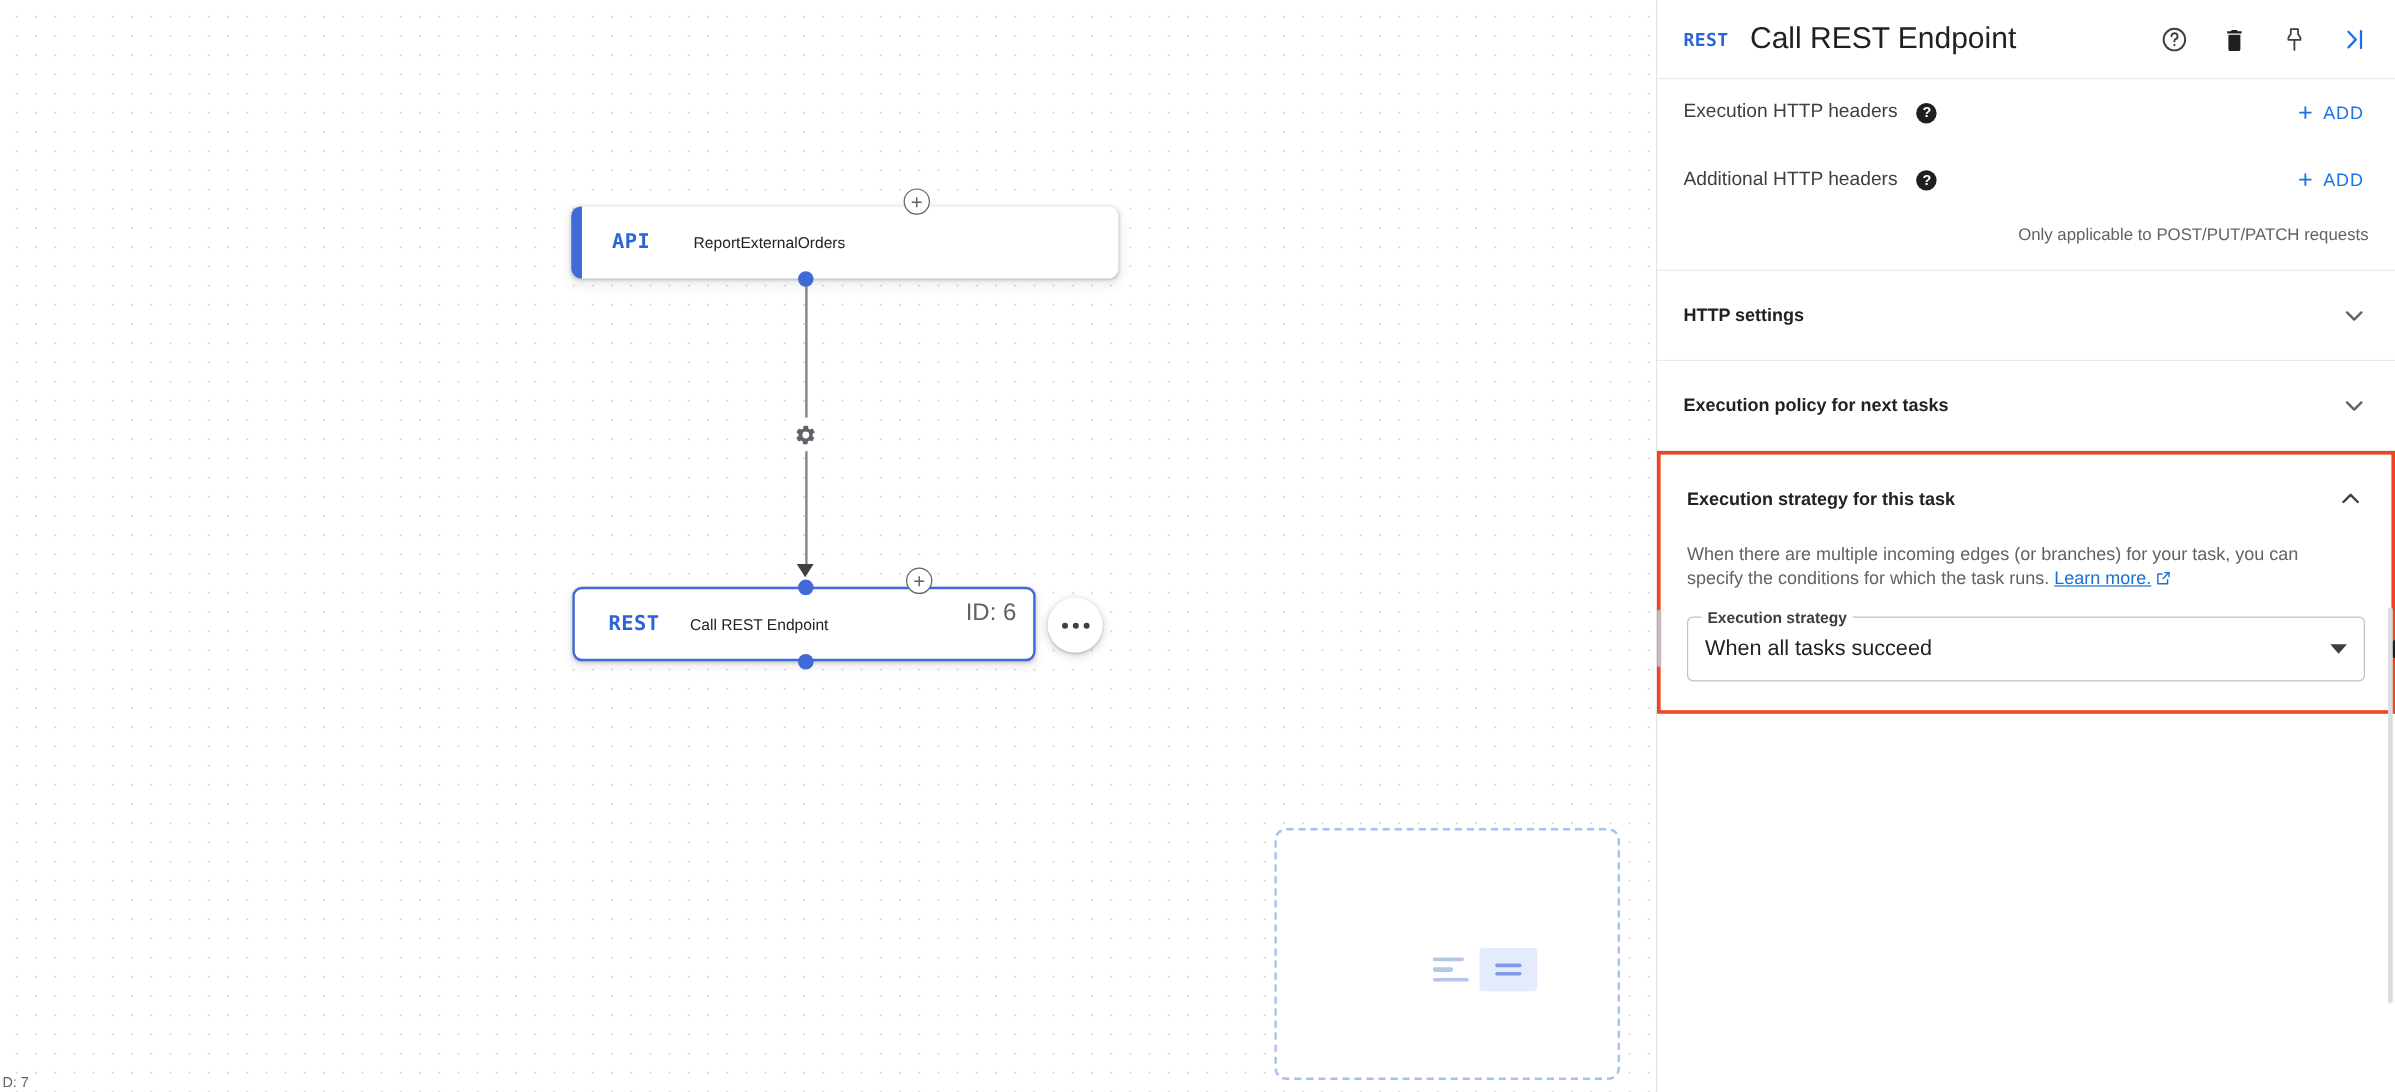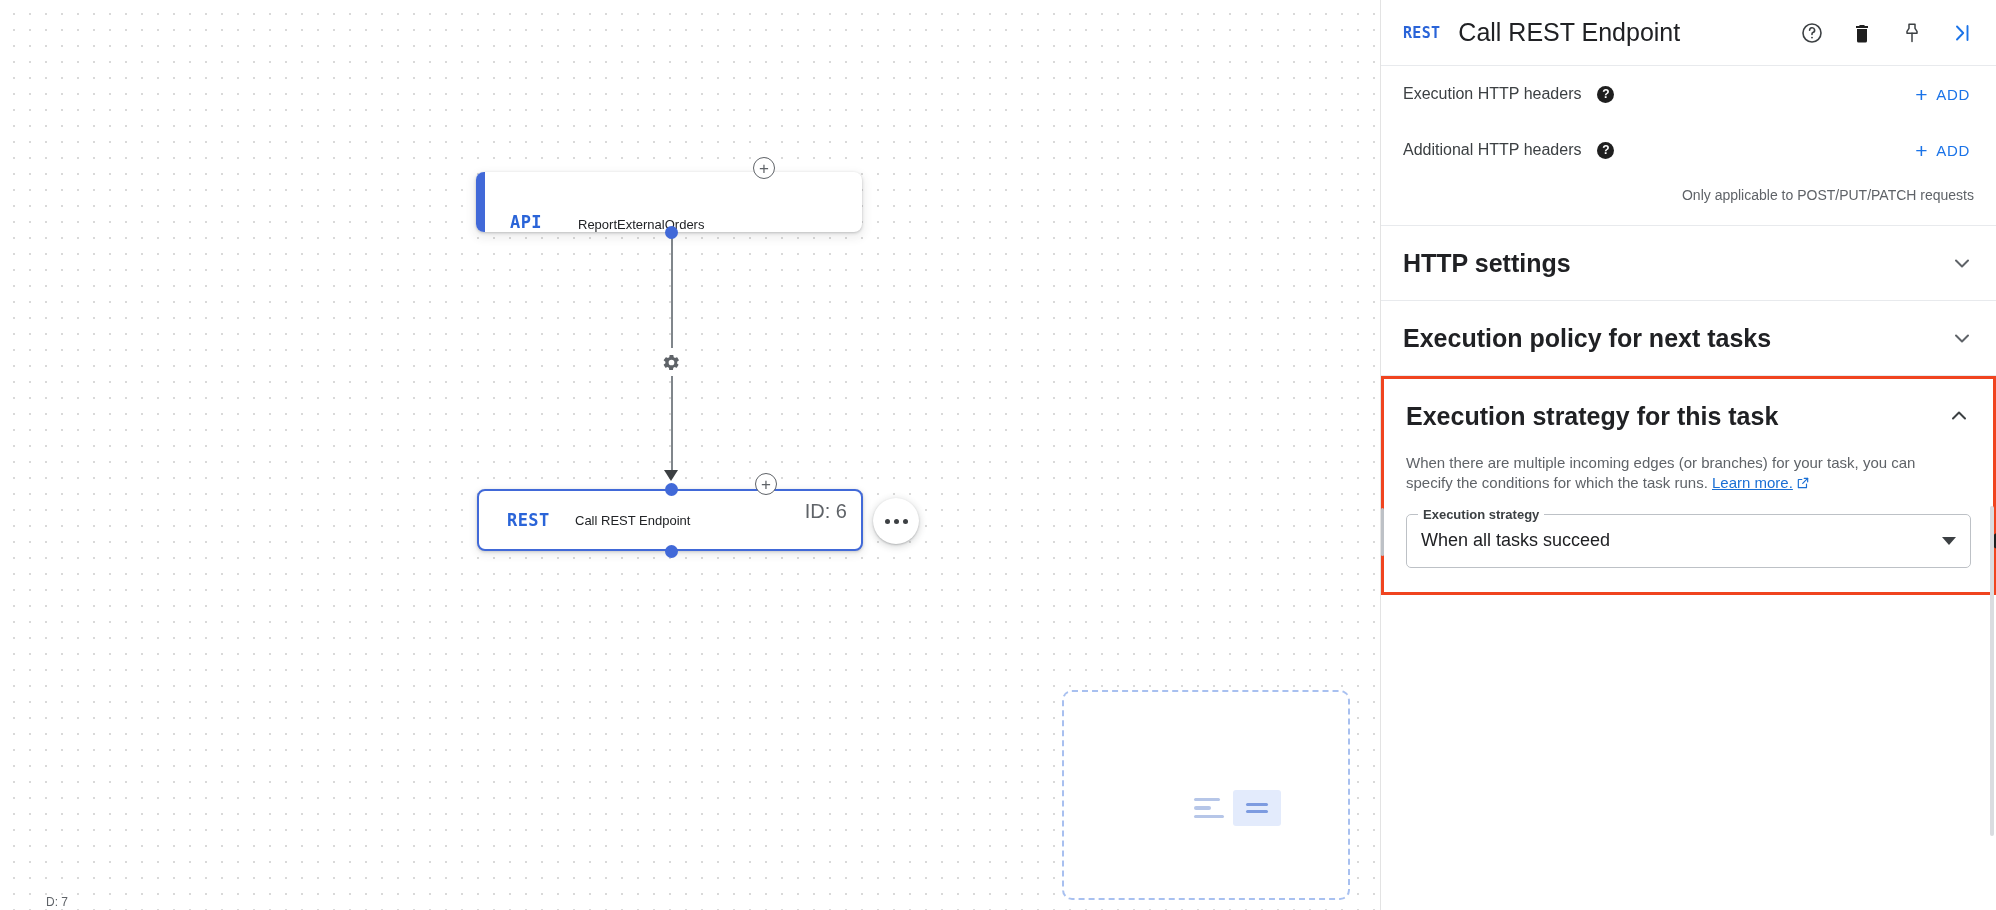--- a/index.html
+++ b/index.html
@@ -27,23 +27,22 @@
 
   .node {
     position: absolute;
     background: #ffffff;
     border-radius: 8px;
     display: flex;
     align-items: center;
   }
   .node-api {
     left: 476px; top: 172px;
-    width: 386px; height: 60px;
+    width: 456px; height: 60px;
     box-shadow: 0 1px 3px rgba(60,64,67,.30), 0 4px 8px 3px rgba(60,64,67,.08);
-    align-items: flex-end;
   }
   .node-api .accent-bar {
     position: absolute; left: 0; top: 0;
     width: 9px; height: 100%;
     background: #4169d8;
     border-radius: 8px 0 0 8px;
   }
   .node-rest {
     left: 477px; top: 489px;
     width: 386px; height: 62px;
@@ -170,21 +169,20 @@
   .dp-card span { display: block; height: 3px; background: #7d9be0; border-radius: 2px; }
   .dp-card span:nth-child(1) { width: 22px; }
   .dp-card span:nth-child(2) { width: 22px; }
 
   .canvas-footnote {
     position: absolute;
     left: 2px; bottom: 1px;
     font-size: 12px;
     color: #5f6368;
     white-space: nowrap;
-    margin-left: 44px;
   }
 
   
   #panel {
     position: relative;
     width: 616px; height: 910px;
     background: #ffffff;
     border-left: 1px solid #e3e3e3;
     display: flex; flex-direction: column;
     overflow: hidden;
@@ -310,21 +308,21 @@
 
   .section {
     border-bottom: 1px solid #e8eaed;
   }
   .section-head {
     display: flex; align-items: center;
     padding: 0 22px;
     height: 74px;
     cursor: pointer;
   }
-  .section-title { font-size: 25px; font-weight: 700; color: #202124; }
+  .section-title { font-size: 15px; font-weight: 700; color: #202124; }
   .chev { margin-left: auto; width: 24px; height: 24px; color: #5f6368; }
   .chev svg { width: 24px; height: 24px; }
 
   .section-highlight {
     border: 3px solid #f0441f;
     border-top: 3px solid #f0441f;
     margin: 0;
   }
   .section-body { padding: 0 22px 24px 22px; }
   .desc {

